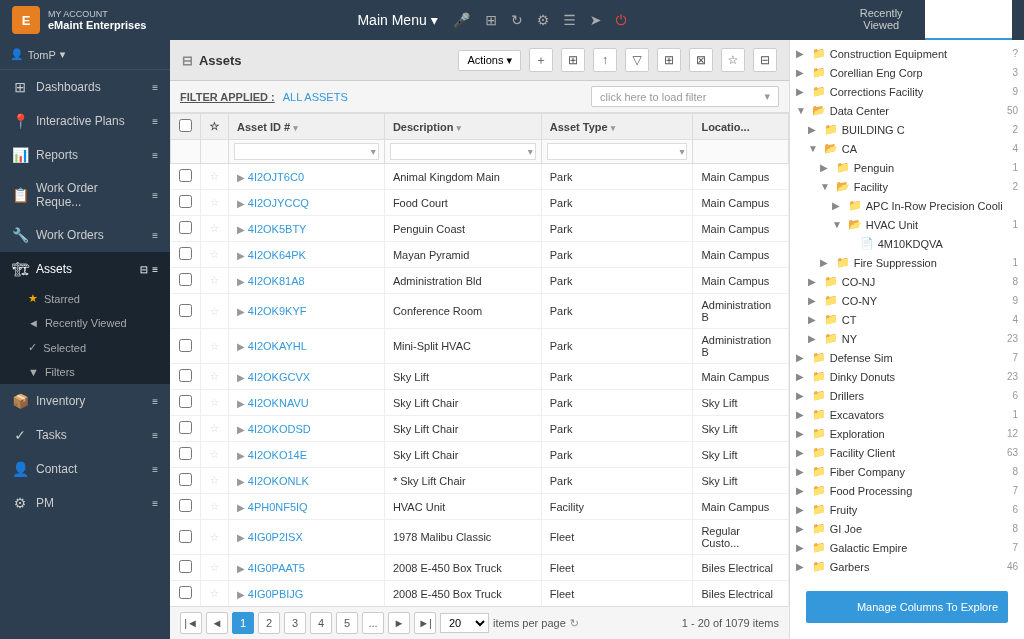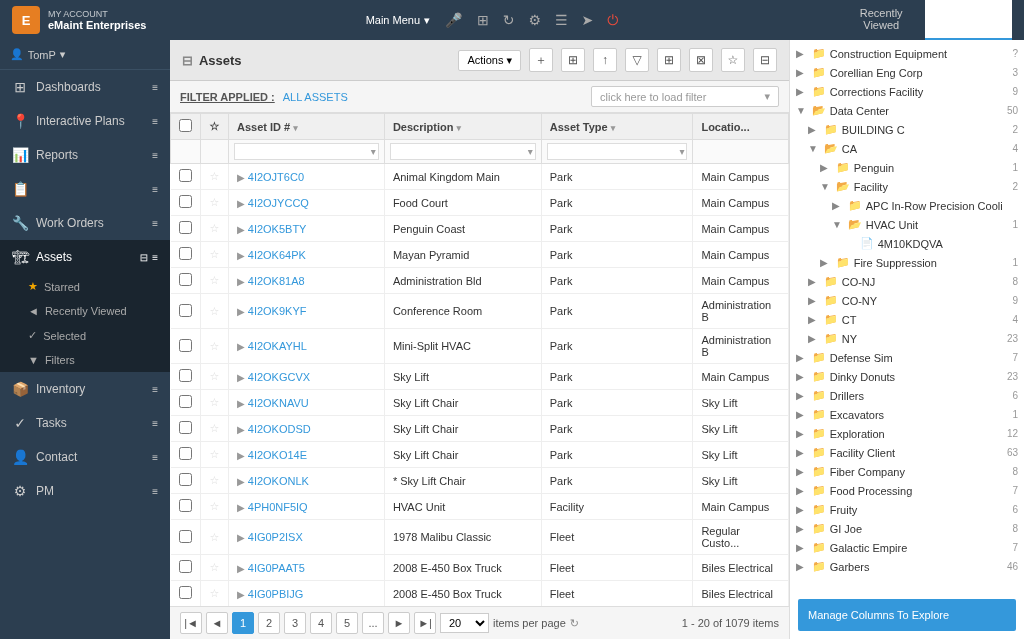--- a/index.html
+++ b/index.html
@@ -20,21 +20,21 @@
       background: #e67e22;
       width: 28px; height: 28px;
       border-radius: 4px;
       display: flex; align-items: center; justify-content: center;
       color: white; font-weight: bold; font-size: 13px;
     }
     .top-nav-brand { color: white; }
     .top-nav-brand .account { font-size: 9px; opacity: 0.7; display: block; }
     .top-nav-brand .company { font-size: 11px; font-weight: 600; display: block; }
     .top-nav-center { display: flex; align-items: center; gap: 16px; }
-    .top-nav-menu { color: white; font-size: 11px; display: flex; align-items: center; gap: 4px; cursor: pointer; }
+    .top-nav-menu { color: white; font-size: 14px; display: flex; align-items: center; gap: 4px; cursor: pointer; }
     .top-nav-icons { display: flex; align-items: center; gap: 14px; }
     .top-nav-icon { color: #aaa; font-size: 14px; cursor: pointer; }
     .top-nav-icon.power { color: #e74c3c; }
     .top-nav-tabs { display: flex; align-items: center; gap: 0; }
 
     
     .main-layout { display: flex; flex: 1; overflow: hidden; }
 
     
     .sidebar {
@@ -236,26 +236,26 @@
     .tree-file { color: #888; font-size: 11px; }
     .tree-count { color: #999; font-size: 10px; margin-left: 3px; }
     .tree-label { font-size: 11px; flex: 1; white-space: nowrap; overflow: hidden; text-overflow: ellipsis; }
     .tree-indent-1 { padding-left: 18px; }
     .tree-indent-2 { padding-left: 30px; }
     .tree-indent-3 { padding-left: 42px; }
     .tree-indent-4 { padding-left: 54px; }
     .manage-columns-btn {
       background: #3498db;
       color: white;
-      text-align: left;
+      text-align: right;
       padding: 10px;
       font-size: 11px;
       cursor: pointer;
       flex-shrink: 0;
-      margin: 8px;
+      margin: 16px;
       border-radius: 2px;
     }
   </style>
 </head>
 <body>
 
 <div class="top-nav">
   <div class="top-nav-left">
     <div class="top-nav-logo">E</div>
     <div class="top-nav-brand">
@@ -303,20 +303,21 @@
       <span>Interactive Plans</span>
       <span class="expand-icon">≡</span>
     </div>
     <div class="sidebar-nav-item">
       <span class="icon">📊</span>
       <span>Reports</span>
       <span class="expand-icon">≡</span>
     </div>
     <div class="sidebar-nav-item">
       <span class="icon">📋</span>
+      <span>Work Order Reque...</span>
       <span class="expand-icon">≡</span>
     </div>
     <div class="sidebar-nav-item">
       <span class="icon">🔧</span>
       <span>Work Orders</span>
       <span class="expand-icon">≡</span>
     </div>
 
     <div class="sidebar-nav-item active">
       <span class="icon">🏗</span>

